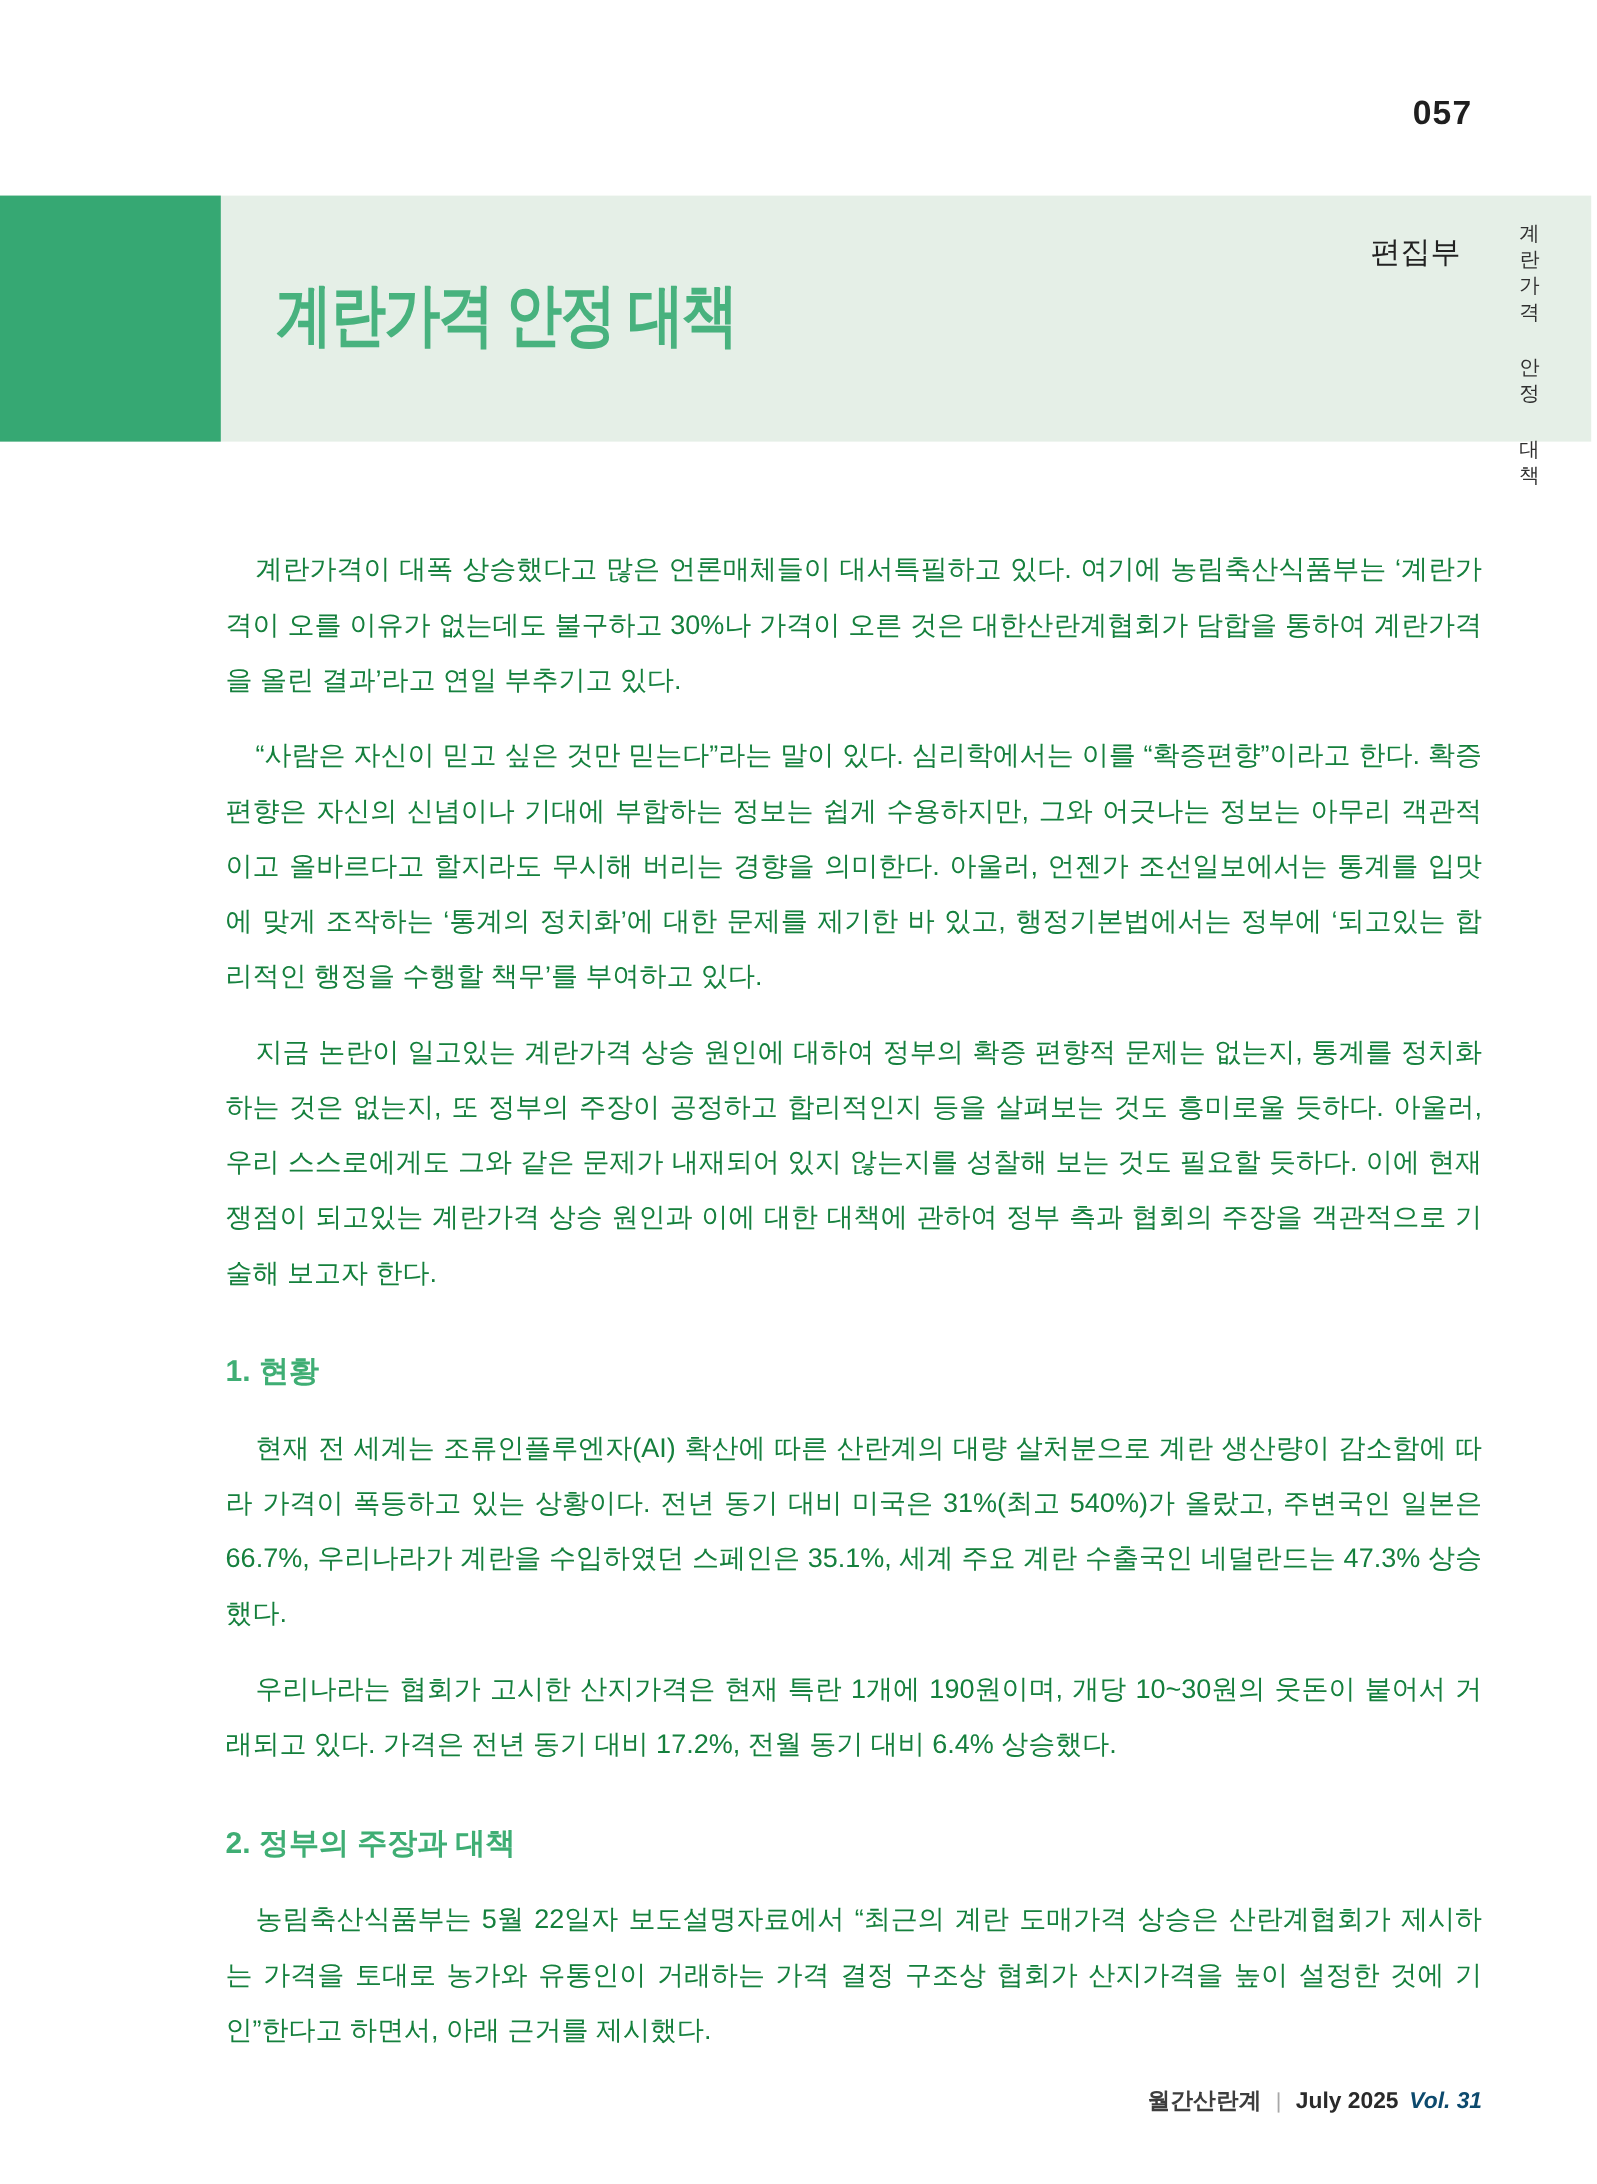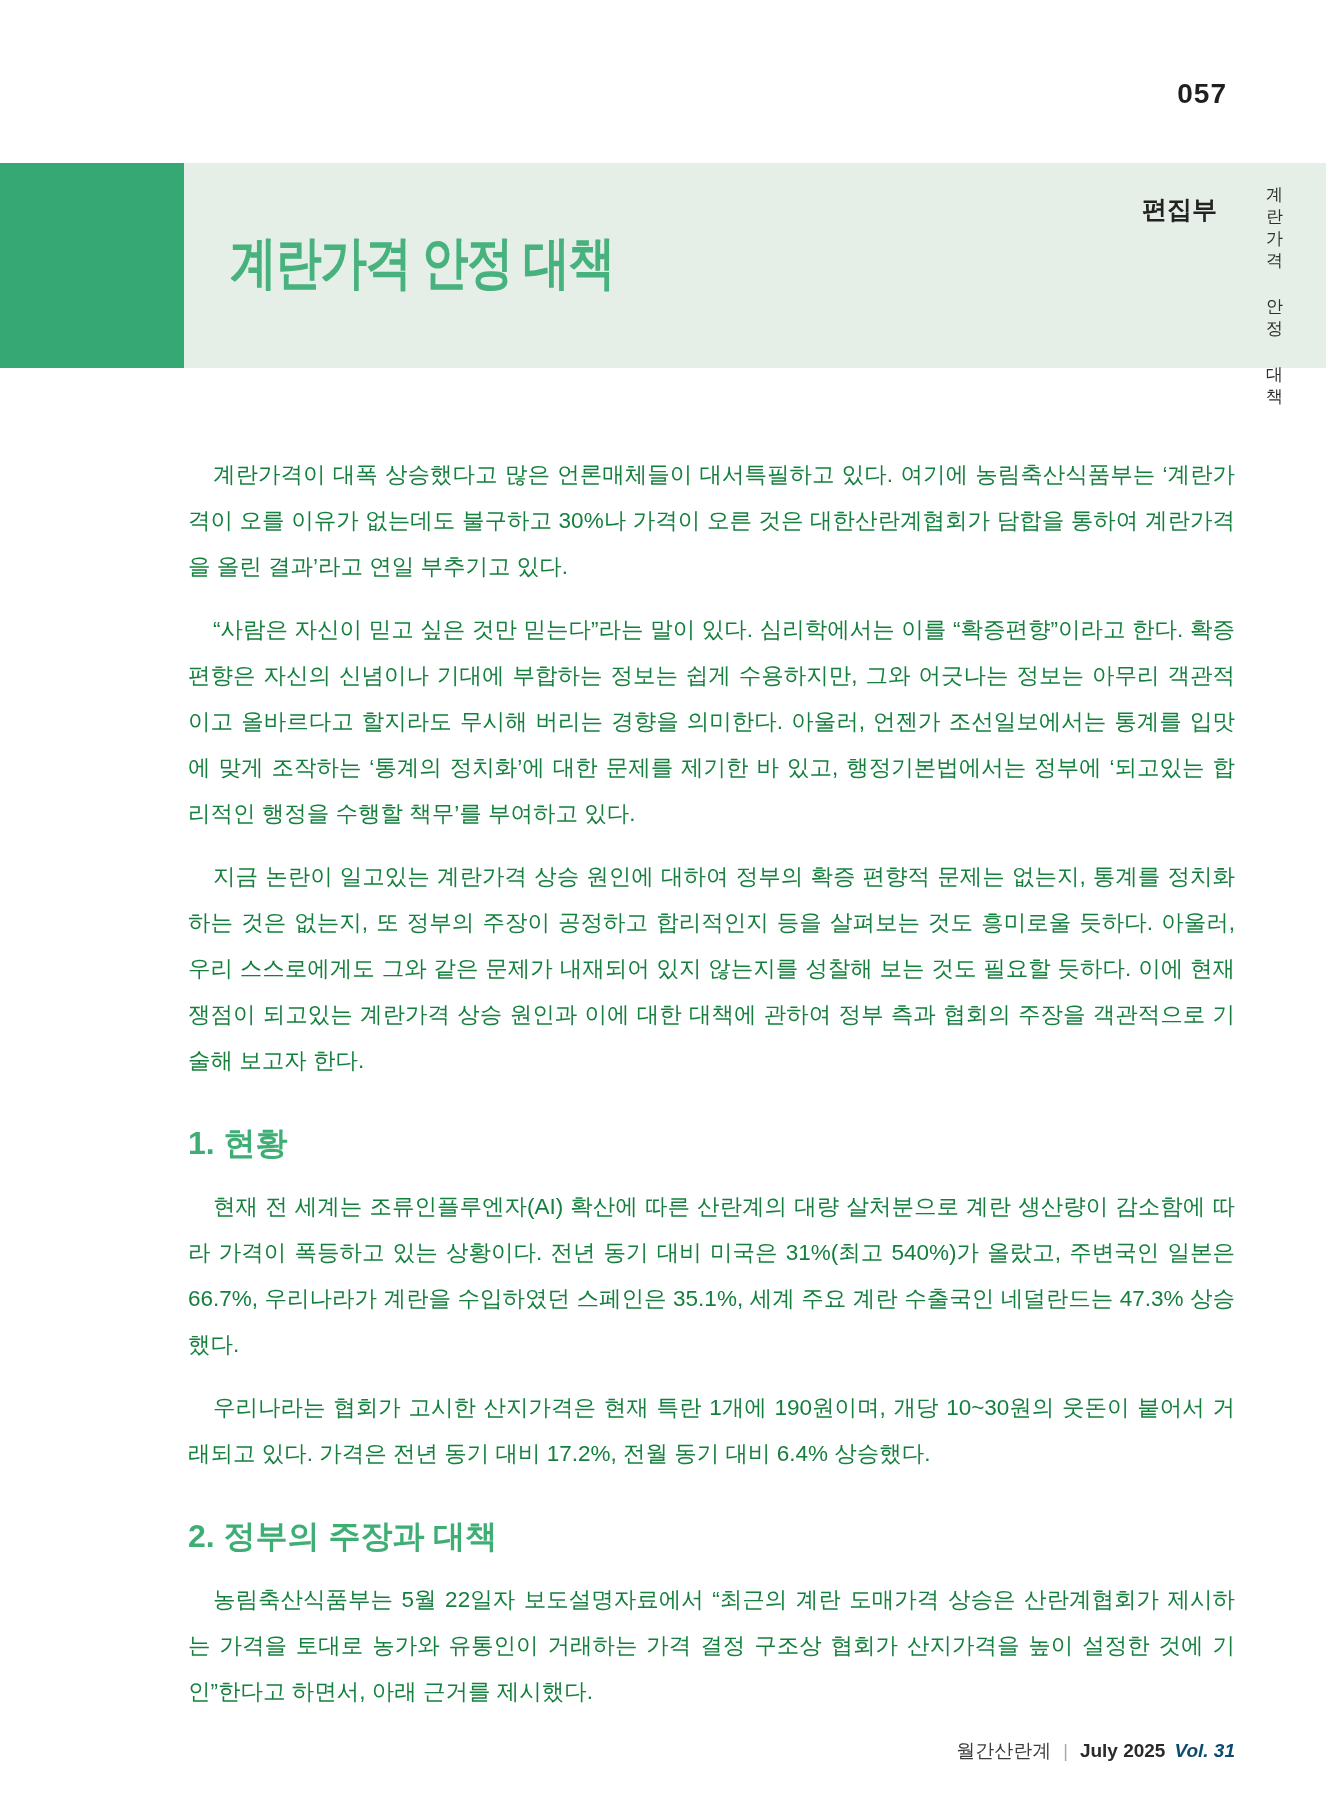--- a/index.html
+++ b/index.html
@@ -47,21 +47,21 @@
     letter-spacing: -2px;
     white-space: nowrap;
     transform: scaleX(0.82);
     transform-origin: left top;
   }
   .byline {
     position: absolute;
     top: 30px;
     right: 109px;
     font-size: 25px;
-    font-weight: 700;
+    font-weight: 400;
     color: #222222;
   }
   .side-title {
     position: absolute;
     left: 1262px;
     top: 174px;
     writing-mode: vertical-rl;
     text-orientation: upright;
     font-size: 17px;
     line-height: 24px;
@@ -77,36 +77,36 @@
   }
   .content p {
     font-size: 22.5px;
     line-height: 46px;
     color: #15803d;
     text-align: justify;
     text-indent: 25px;
     margin: 0 0 17px 0;
   }
   .section-heading {
-    font-size: 32px;
+    font-size: 25px;
     line-height: 30px;
     font-weight: 700;
     color: #3fae74;
     margin: 44px 0 26px 0;
   }
   .footer {
     position: absolute;
     top: 1738px;
     right: 96px;
     display: flex;
     align-items: baseline;
     font-size: 19px;
     white-space: nowrap;
   }
-  .footer .magazine { font-weight: 400; color: #3d3d3d; }
+  .footer .magazine { font-weight: 700; color: #3d3d3d; }
   .footer .separator { font-weight: 300; color: #a8a8a8; margin: 0 12px; font-size: 18px; }
   .footer .issue { font-weight: 700; color: #2a2a2a; text-align: right; }
   .footer .volume { font-weight: 800; color: #0c4a6e; margin-left: 9px; font-style: italic; }
 </style>
 </head>
 <body>
 
 <div class="page">
 
   <div class="page-number">057</div>

